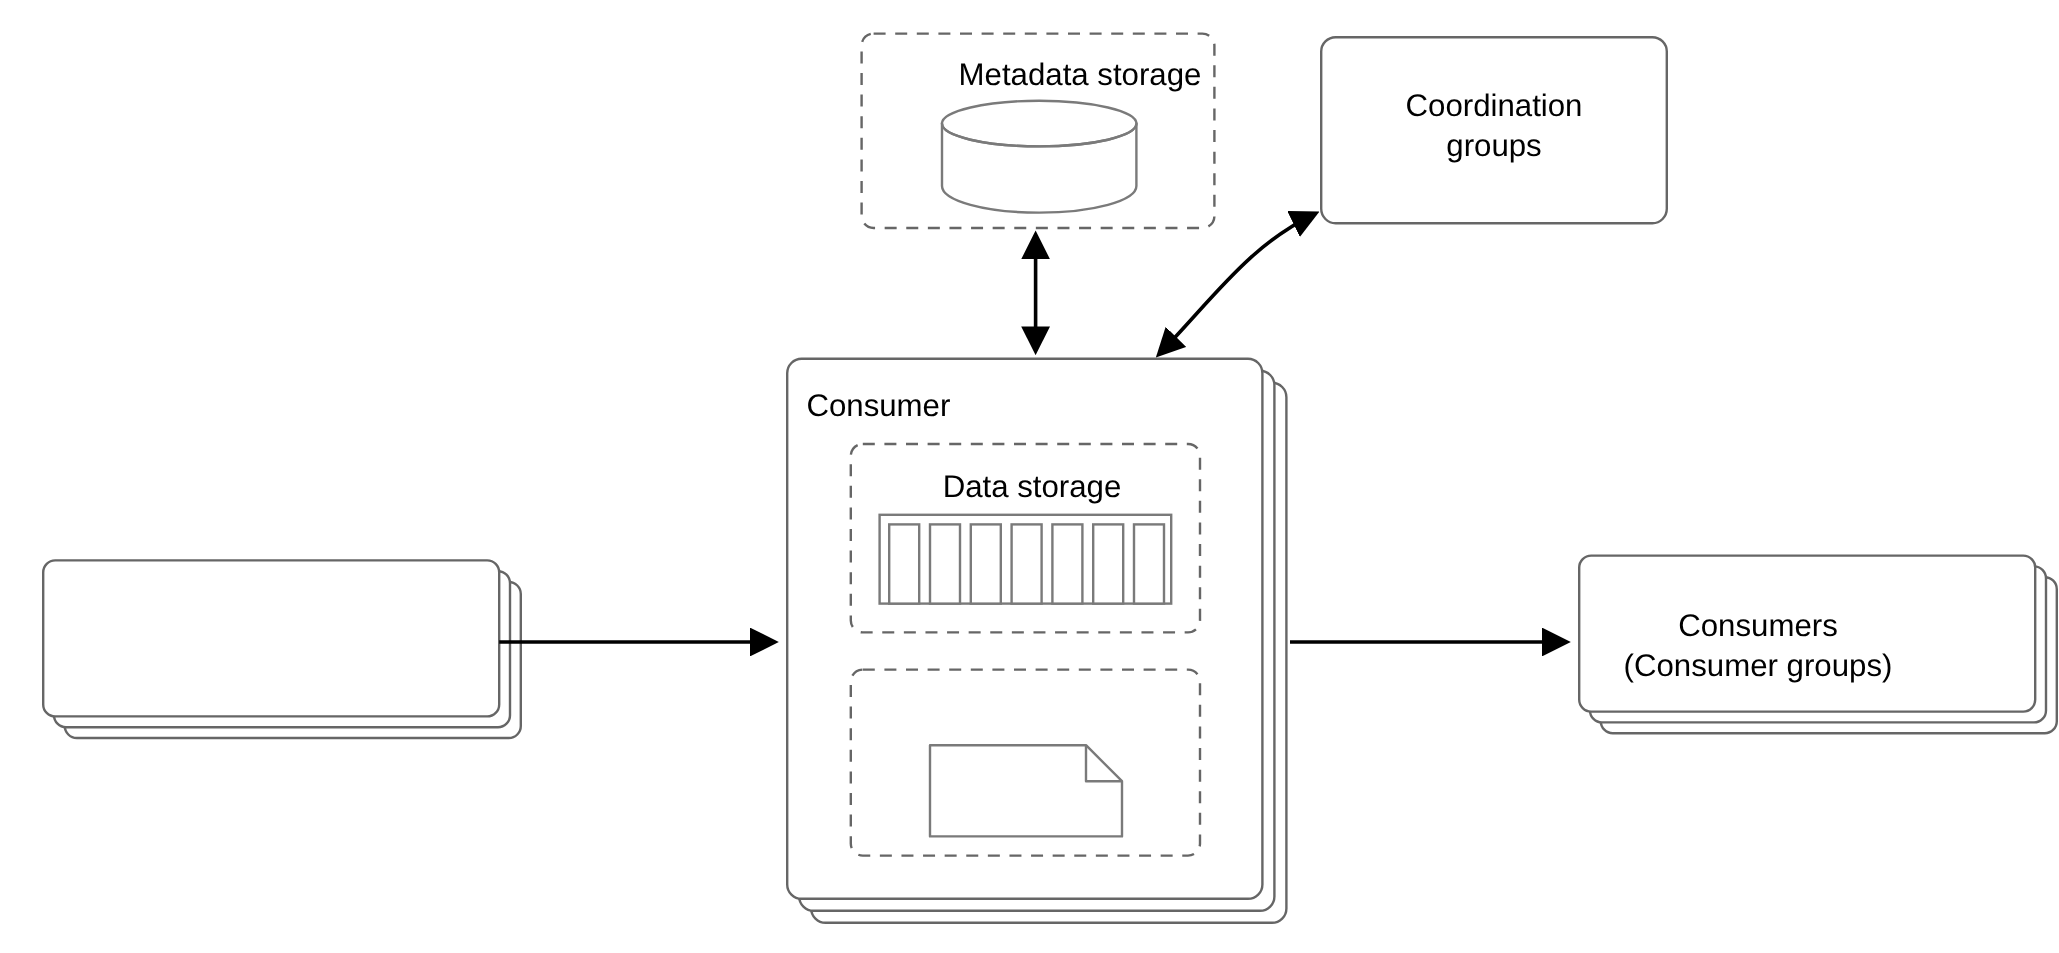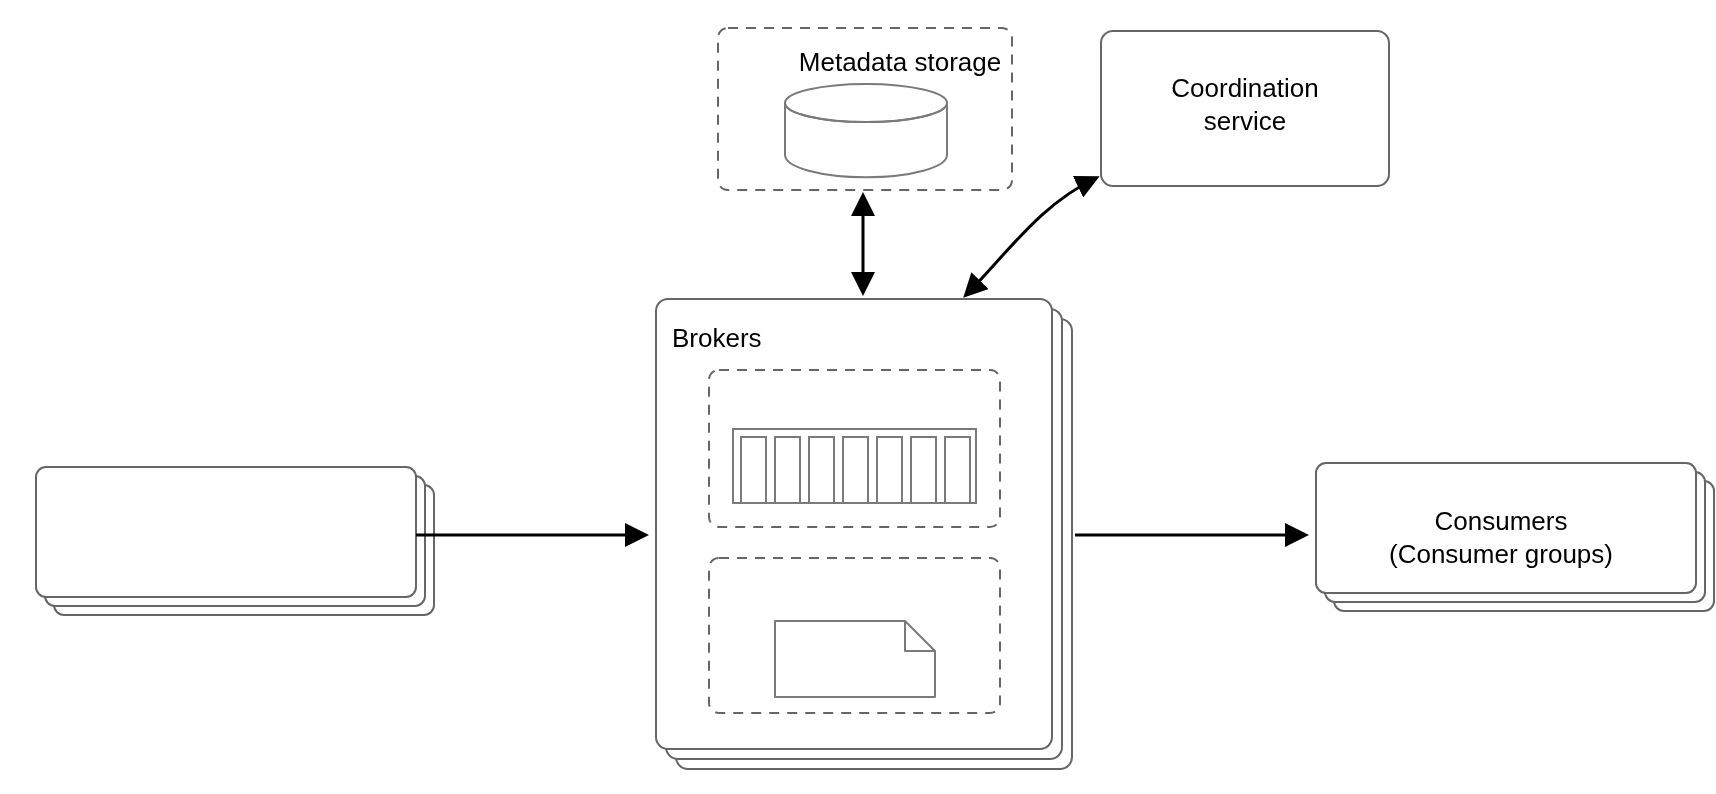--- a/index.html
+++ b/index.html
@@ -36,21 +36,20 @@
     left: 35px;
     top: 465px;
     width: 300px;
     font-size: 26px;
   }
   .lbl-consumers {
     left: 1315px;
     top: 505px;
     width: 300px;
     font-size: 26px;
-    margin-left: 36px;
   }
   .lbl-brokers {
     left: 672px;
     top: 322px;
     width: 160px;
     font-size: 26px;
     text-align: left;
   }
   .lbl-metadata {
     left: 750px;
@@ -162,22 +161,23 @@
 
     <g>
       <path d="M 966 295 C 1010 250 1040 205 1096 178" fill="none" stroke="#000000" stroke-width="3" marker-start="url(#arrowStart)" marker-end="url(#arrowEnd)"></path>
     </g>
   </svg>
 
 
   <div class="node-label lbl-consumers">Consumers
 (Consumer groups)</div>
 
-  <div class="node-label lbl-brokers">Brokers</div>
+  <div class="node-label lbl-brokers">Consumer</div>
 
   <div class="node-label lbl-metadata">Metadata storage</div>
 
   <div class="node-label lbl-coordination">Coordination
-service</div>
+groups</div>
 
+  <div class="node-label lbl-datastorage">Data storage</div>
 
 
 </div>
 
 </body></html>

